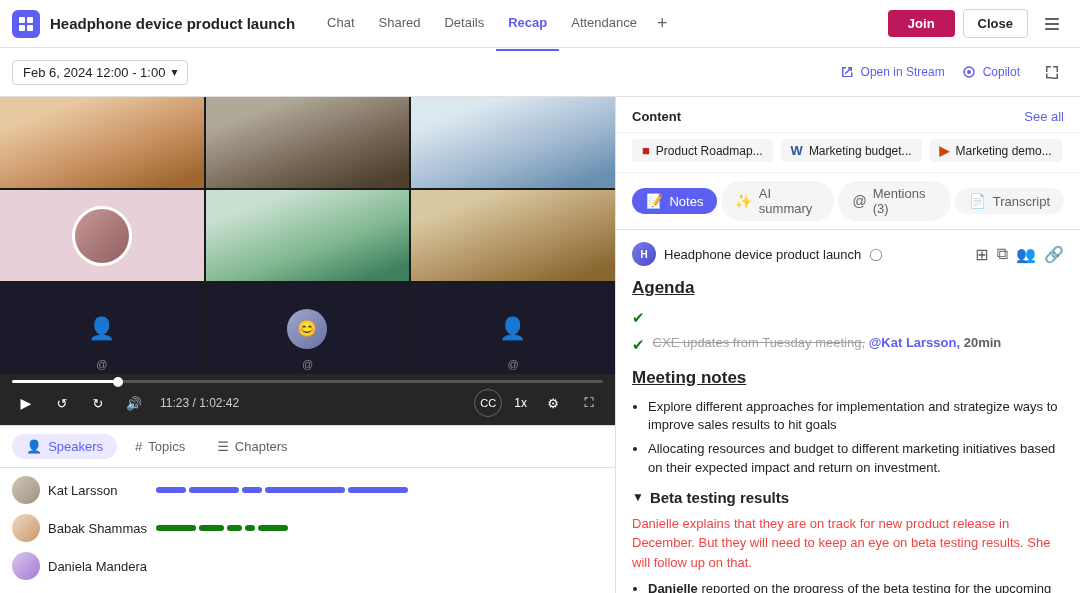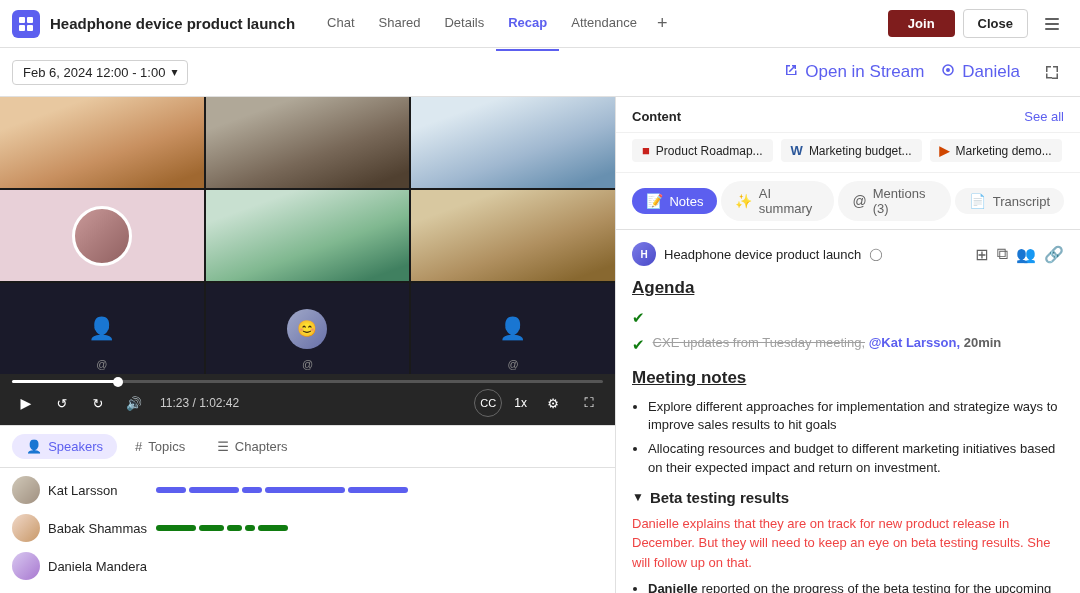--- a/index.html
+++ b/index.html
@@ -53,21 +53,21 @@
       display: flex; align-items: center;
       color: #616161;
       cursor: pointer;
       font-size: 18px;
     }
     .header-actions {
       display: flex; align-items: center; gap: 8px;
       margin-left: auto;
     }
     .btn-join {
-      background: #7f1d1d;
+      background: #be185d;
       color: #fff;
       border: none;
       border-radius: 4px;
       padding: 6px 20px;
       font-size: 13px;
       font-weight: 600;
       cursor: pointer;
     }
     .btn-close {
       background: #fff;
@@ -102,23 +102,23 @@
       border: 1px solid #d1d1d1;
       border-radius: 4px;
       padding: 4px 10px;
       cursor: pointer;
       font-size: 13px;
     }
     .sub-header-actions {
       display: flex; align-items: center; gap: 16px;
     }
     .sub-action-btn {
-      display: flex; align-items: flex-start; gap: 6px;
+      display: flex; align-items: center; gap: 6px;
       color: #5c5fef;
-      font-size: 17px;
+      font-size: 12px;
       cursor: pointer;
     }
 
     
     .main-content {
       display: flex;
       height: calc(593px - 48px - 44px);
     }
     .video-grid {
       flex: 1;
@@ -439,21 +439,21 @@
           <path d="M3 3h4v1.5H4.5V12h7.5V8.5H13.5V13H3V3z"></path>
           <path d="M9 3h4v4h-1.5V5.6l-4.7 4.7-1.1-1.1 4.7-4.7H9V3z"></path>
         </svg>
       <span>Open in Stream</span>
     </div>
     <div class="sub-action-btn">
       <svg width="16" height="16" viewBox="0 0 16 16" fill="#5c5fef">
           <circle cx="8" cy="8" r="5" stroke="#5c5fef" stroke-width="1.5" fill="none"></circle>
           <circle cx="8" cy="8" r="2" fill="#5c5fef"></circle>
         </svg>
-      <span>Daniela</span>
+      <span>Copilot</span>
     </div>
     <div class="header-icon-btn">
       <svg width="16" height="16" viewBox="0 0 16 16" fill="none">
           <path d="M2 2h5v1.5H3.5V8H2V2zm9 0h3v6h-1.5V3.5H9V2zM2 9.5h1.5V13H8v1.5H2V9.5zm11 0H14V15H8v-1.5h4.5V9.5z" fill="#616161"></path>
         </svg>
     </div>
   </div>
 </div>
 
 <div class="main-content">

